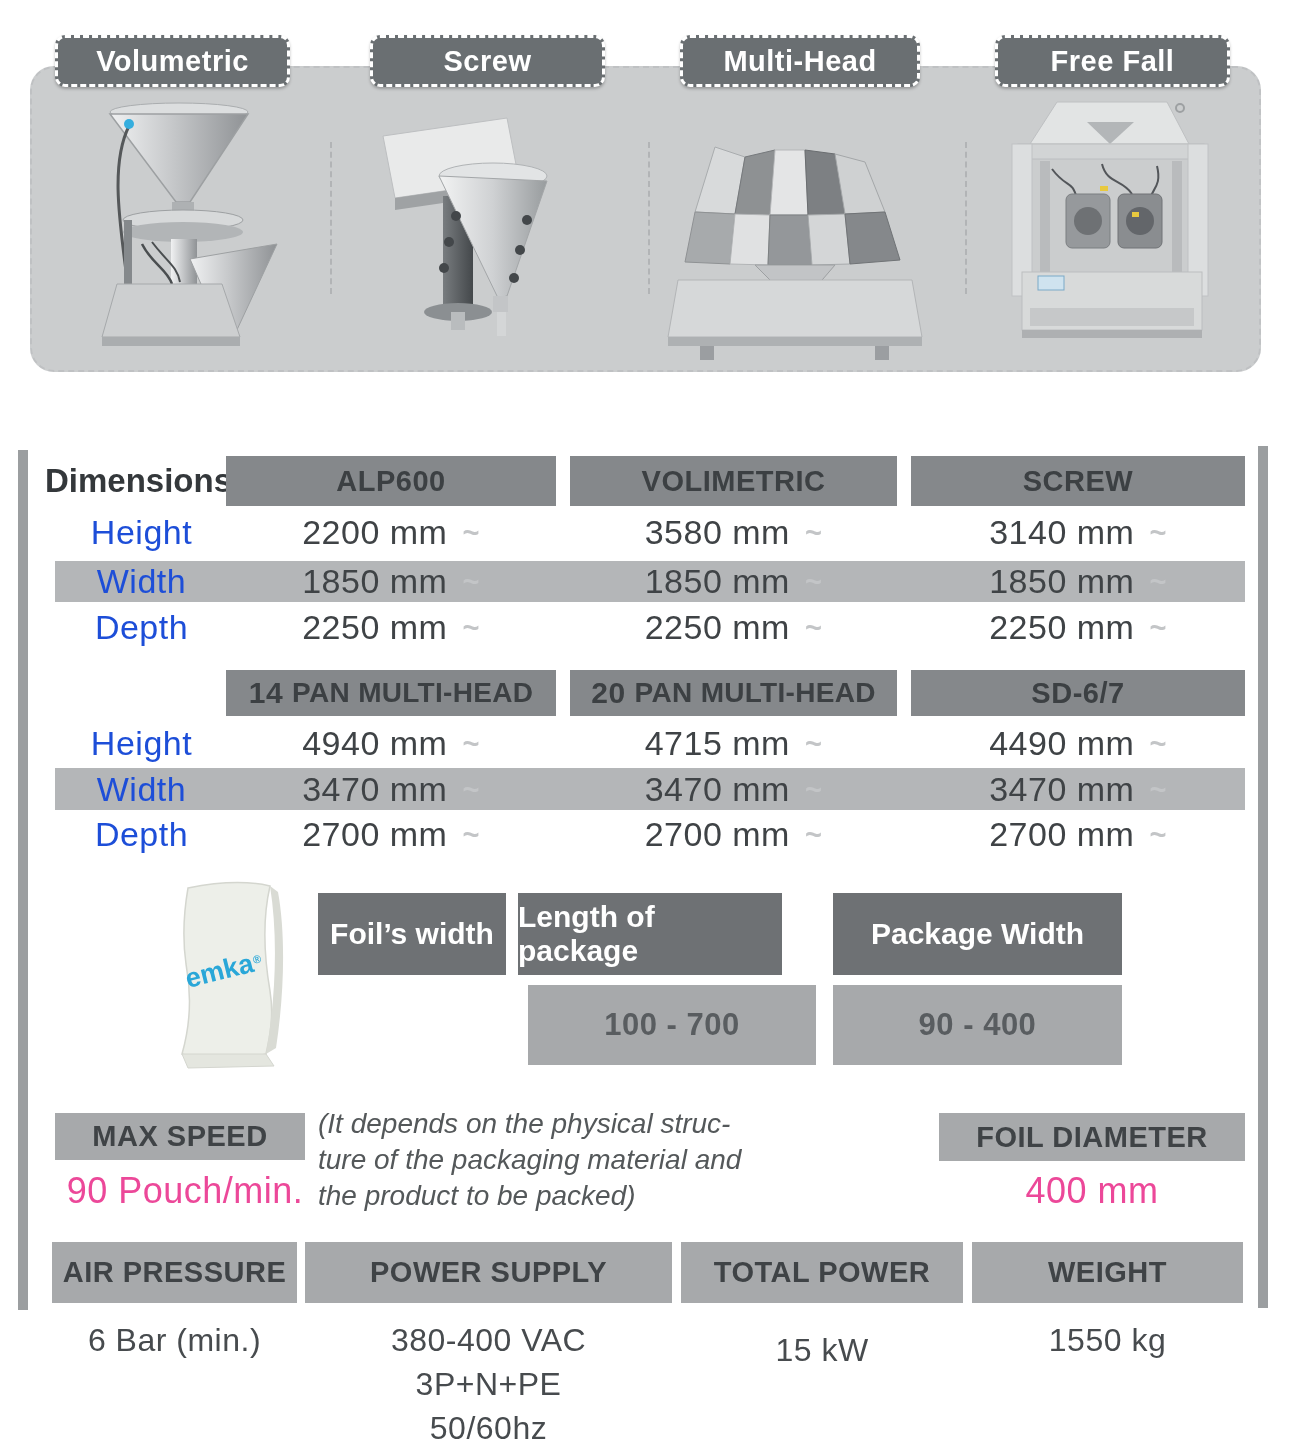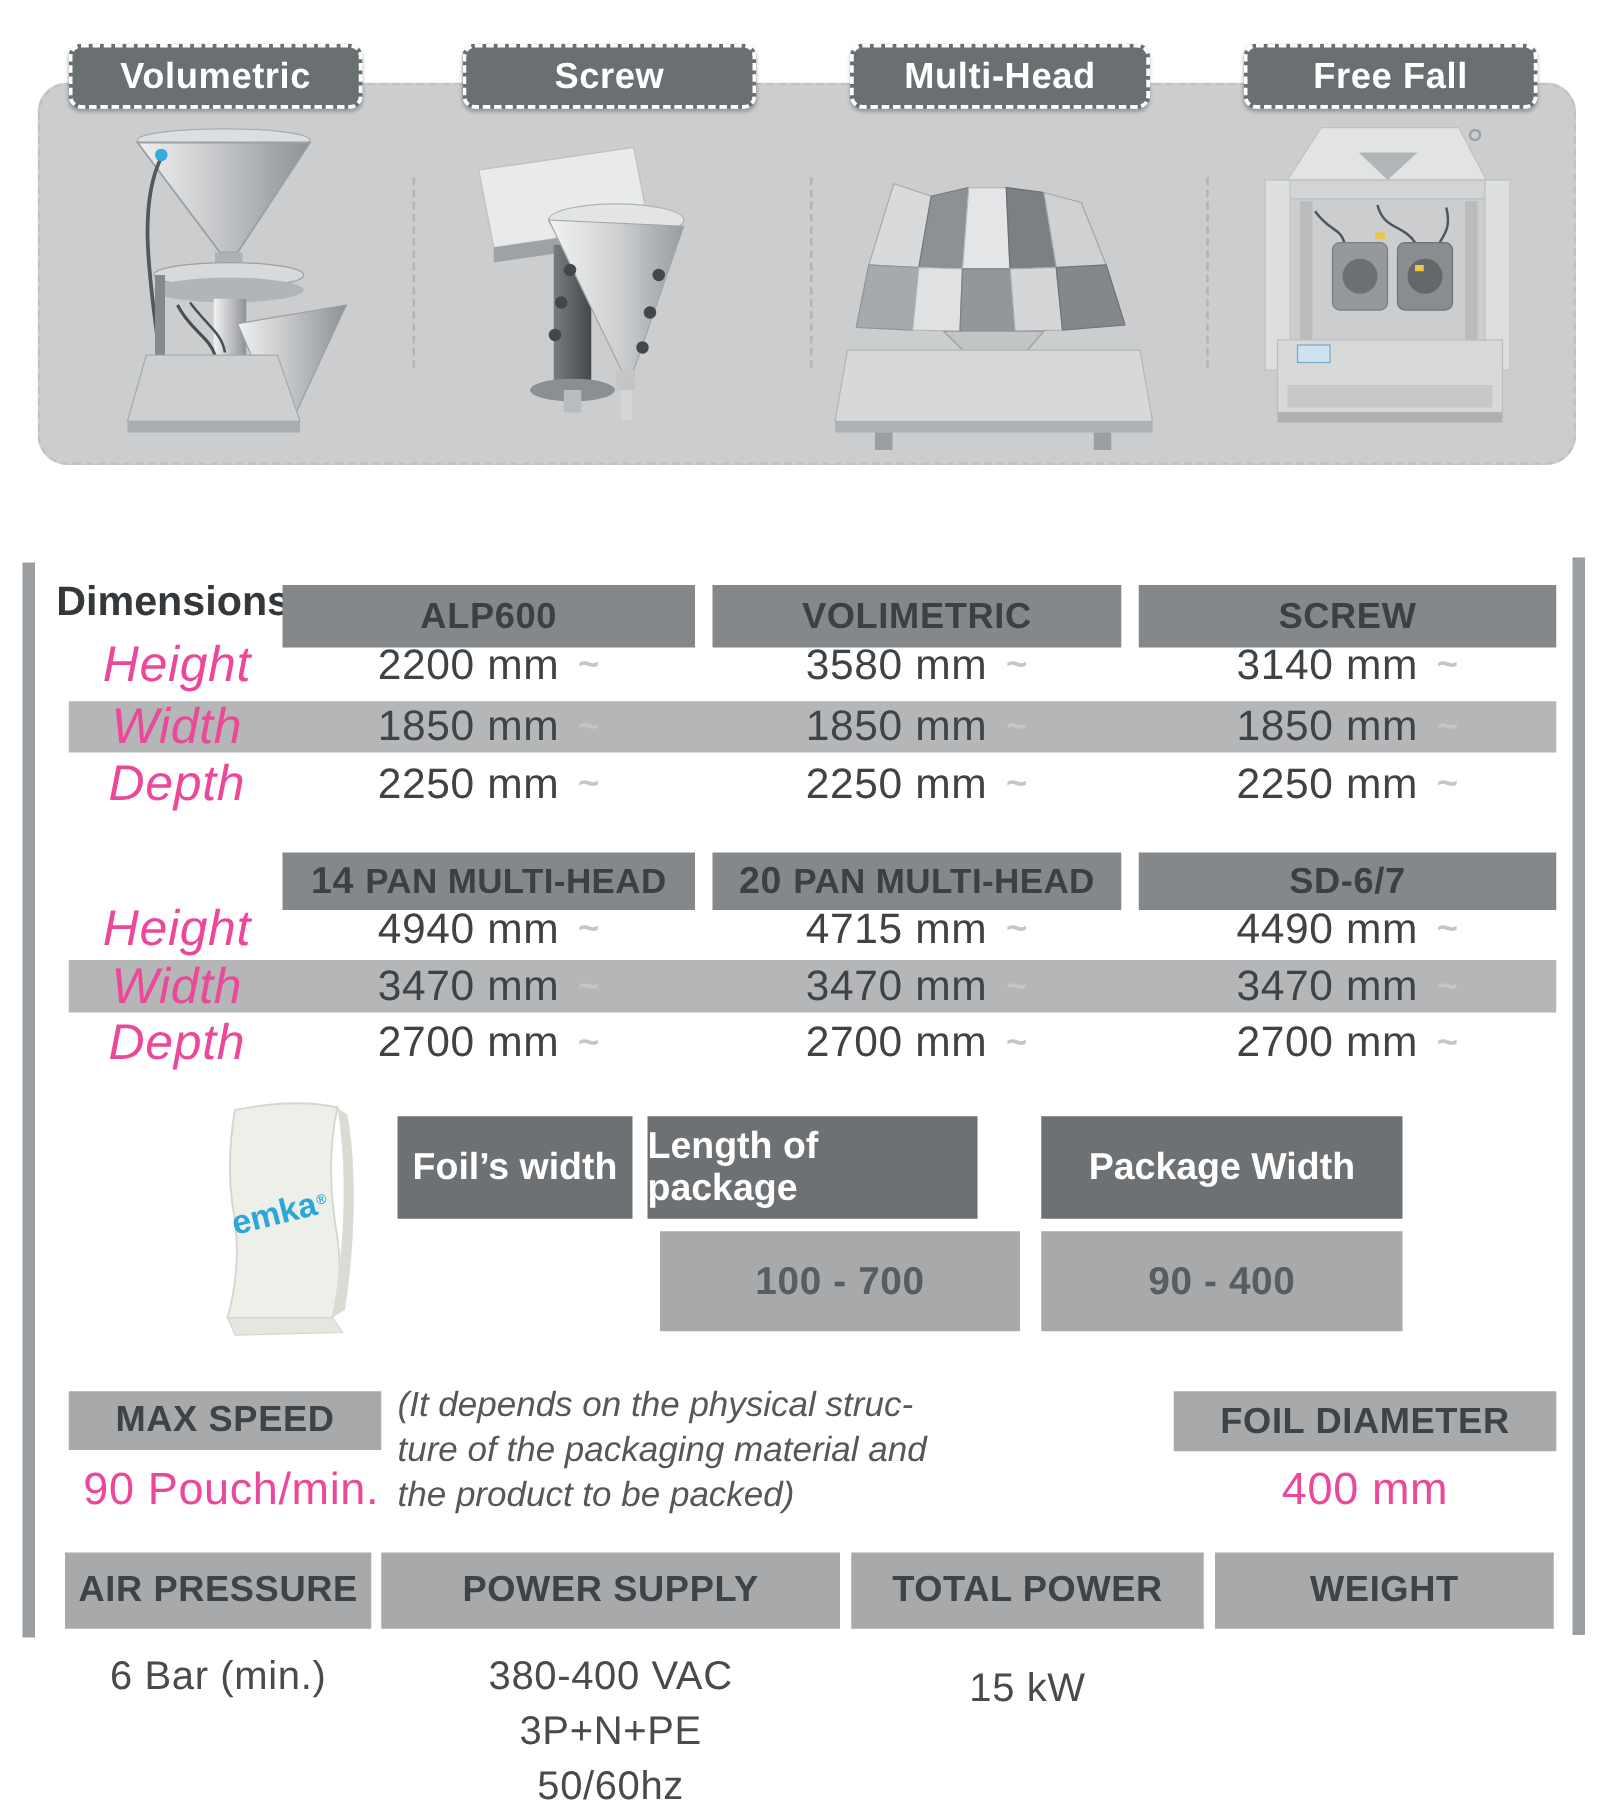--- a/index.html
+++ b/index.html
@@ -23,30 +23,30 @@
   .machine-img{position:absolute;z-index:1;}
   
   .vbar{position:absolute;width:10px;background:#9b9ea0;}
   
   .dim-title{
     position:absolute;left:45px;top:458px;width:180px;height:46px;
     display:flex;align-items:center;font-weight:bold;font-size:33px;color:#34383b;
   }
   .hdr{
     position:absolute;background:#85888b;display:flex;align-items:center;justify-content:center;
-    font-weight:bold;font-size:29px;color:#3c4043;letter-spacing:.5px;margin-top:12px;
+    font-weight:bold;font-size:29px;color:#3c4043;letter-spacing:.5px;
   }
   .hdr .num{font-size:30px;}
   .hdr .rest{font-size:28px;margin-left:9px;letter-spacing:.3px;}
   .band{position:absolute;left:55px;width:1190px;background:#b4b6b8;}
   .cell{
     position:absolute;display:flex;align-items:center;justify-content:center;
     font-size:34px;color:#3f4346;letter-spacing:.5px;
   }
-  .rowlab{font-size:40px;color:#ec4899;font-style:italic;}
+  .rowlab{font-size:34px;color:#1d4ed8;}
   .tilde{color:#c3c5c7;margin-left:15px;font-size:29px;font-weight:bold;}
   
   .pk-hdr{
     position:absolute;top:893px;height:82px;background:#6e7174;
     display:flex;align-items:center;justify-content:center;
     color:#ffffff;font-weight:bold;font-size:30px;
   }
   .pk-val{
     position:absolute;top:985px;height:80px;background:#a7a9ab;
     display:flex;align-items:center;justify-content:center;
@@ -364,14 +364,17 @@
     <div>6 Bar (min.)</div>
   </div>
   <div class="spec-val" style="left:305px;top:1318px;width:367px">
     <div>380-400 VAC</div>
     <div>3P+N+PE</div>
     <div>50/60hz</div>
   </div>
   <div class="spec-val" style="left:681px;top:1328px;width:282px">
     <div>15 kW</div>
   </div>
+  <div class="spec-val" style="left:972px;top:1318px;width:271px">
+    <div>1550 kg</div>
+  </div>
 
 </div>
 
 </body></html>

